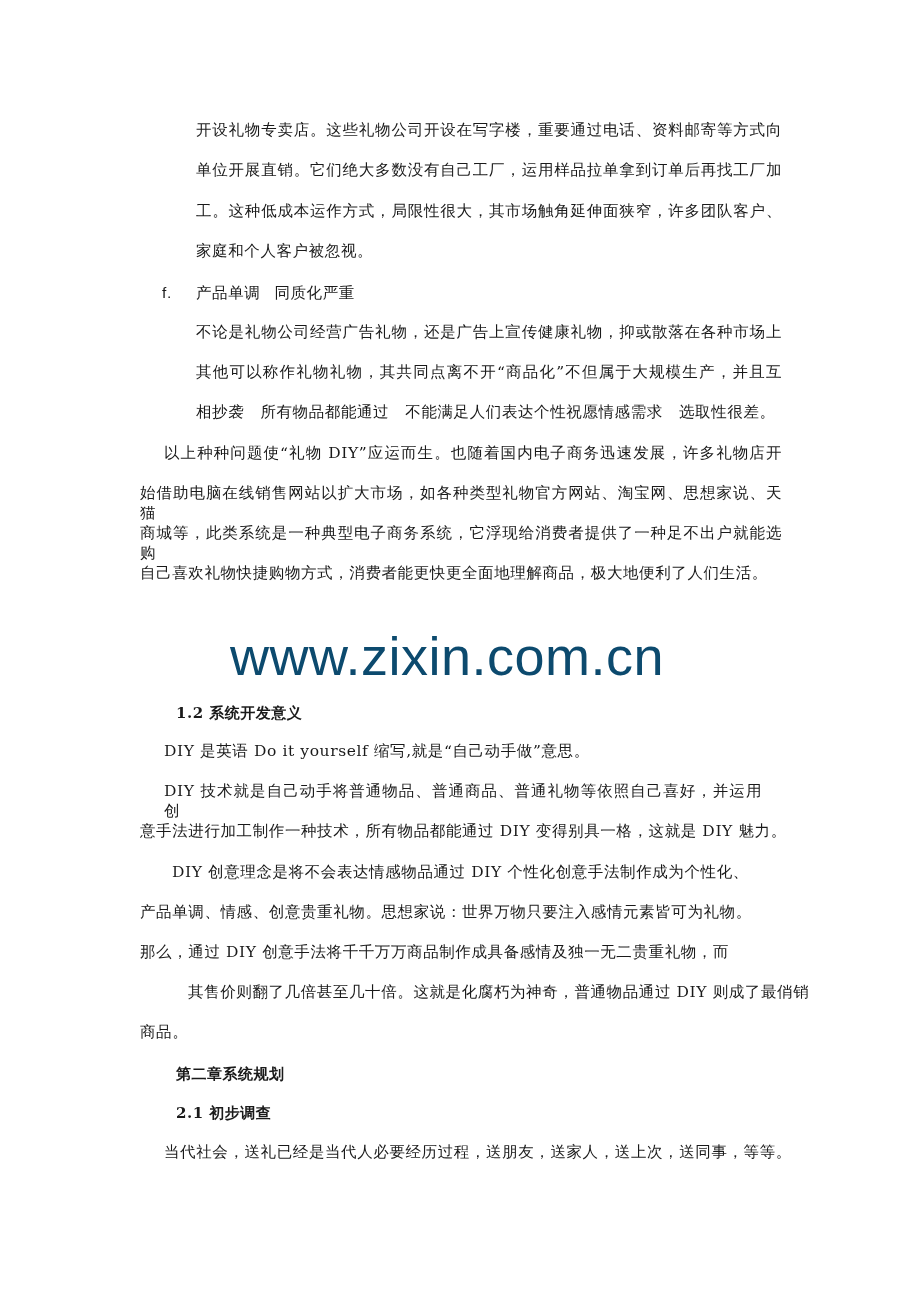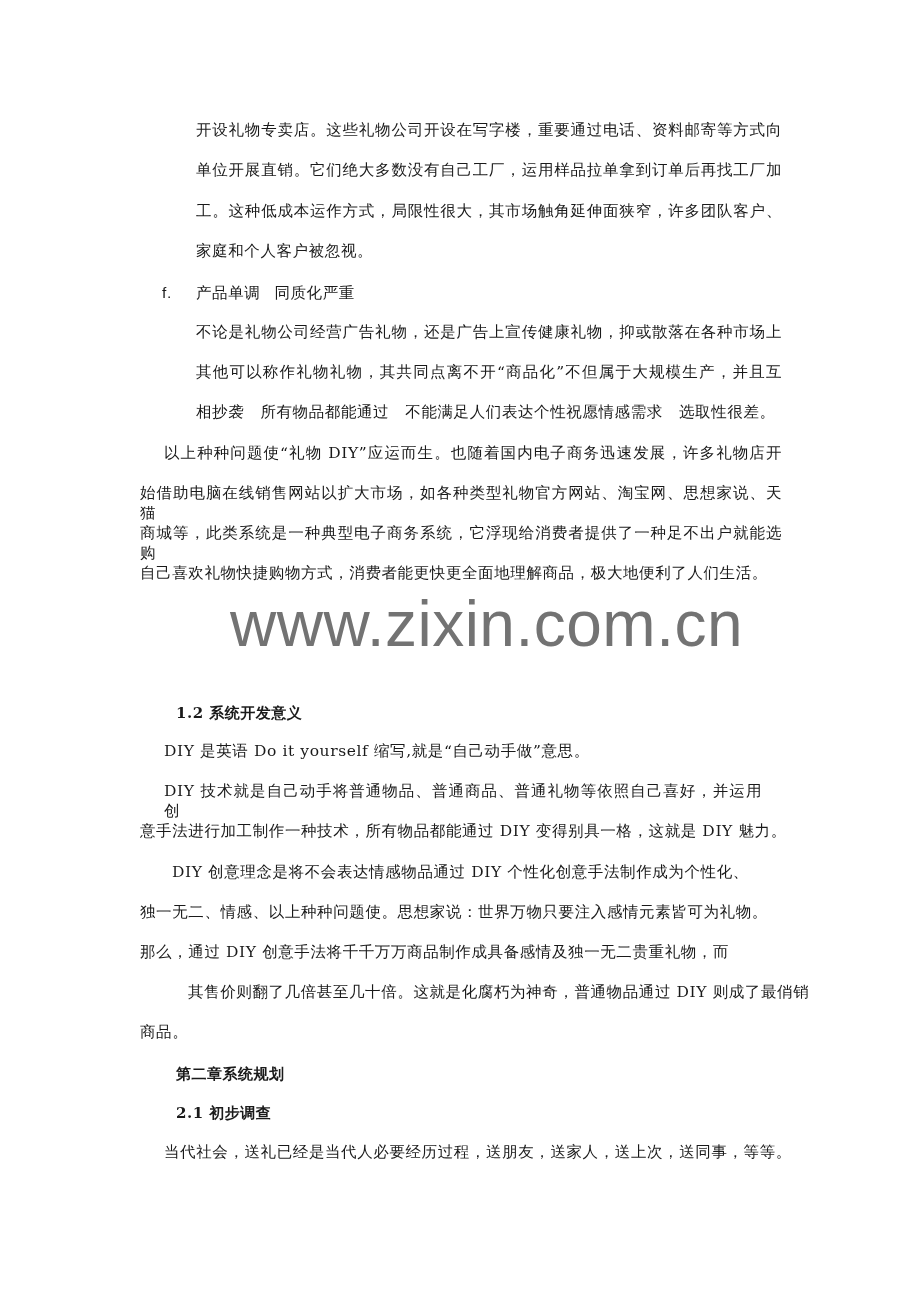--- a/index.html
+++ b/index.html
@@ -36,26 +36,26 @@
       position: absolute;
       font-size: 15px;
       font-weight: bold;
       line-height: 22px;
       white-space: nowrap;
       letter-spacing: 0.5px;
     }
     .watermark {
       position: absolute;
       left: 230px;
-      top: 594px;
+      top: 626px;
       width: 460px;
       font-family: "Liberation Sans", "DejaVu Sans", sans-serif;
-      font-size: 64px;
+      font-size: 54px;
       line-height: 60px;
-      color: #737373;
+      color: #0c4a6e;
       white-space: nowrap;
       letter-spacing: 0.5px;
     }
     .list-marker {
       display: inline-block;
       width: 34px;
       font-family: "Liberation Sans", "DejaVu Sans", sans-serif;
     }
     .gap { display: inline-block; width: 14px; }
   </style>
@@ -82,21 +82,21 @@
   <div class="line justified" style="left:140px; top:523px; width:642px;">商城等，此类系统是一种典型电子商务系统，它浮现给消费者提供了一种足不出户就能选购</div>
   <div class="line" style="left:140px; top:563px;">自己喜欢礼物快捷购物方式，消费者能更快更全面地理解商品，极大地便利了人们生活。</div>
 
   <div class="watermark">www.zixin.com.cn</div>
 
   <div class="heading" style="left:176px; top:702px;">1.2 系统开发意义</div>
   <div class="line" style="left:164px; top:741px;">DIY 是英语 Do it yourself 缩写,就是“自己动手做”意思。</div>
   <div class="line justified" style="left:164px; top:781px; width:598px;">DIY 技术就是自己动手将普通物品、普通商品、普通礼物等依照自己喜好，并运用创</div>
   <div class="line" style="left:140px; top:821px;">意手法进行加工制作一种技术，所有物品都能通过 DIY 变得别具一格，这就是 DIY 魅力。</div>
   <div class="line" style="left:172px; top:862px;">DIY 创意理念是将不会表达情感物品通过 DIY 个性化创意手法制作成为个性化、</div>
-  <div class="line" style="left:140px; top:902px;">独一无二、情感、以上种种问题使。思想家说：世界万物只要注入感情元素皆可为礼物。</div>
+  <div class="line" style="left:140px; top:902px;">产品单调、情感、创意贵重礼物。思想家说：世界万物只要注入感情元素皆可为礼物。</div>
   <div class="line" style="left:140px; top:942px;">那么，通过 DIY 创意手法将千千万万商品制作成具备感情及独一无二贵重礼物，而</div>
   <div class="line" style="left:140px; top:982px;margin-left:48px;">其售价则翻了几倍甚至几十倍。这就是化腐朽为神奇，普通物品通过 DIY 则成了最俏销</div>
   <div class="line" style="left:140px; top:1022px;">商品。</div>
 
   <div class="heading" style="left:176px; top:1063px;text-align:center;">第二章系统规划</div>
 
   <div class="heading" style="left:176px; top:1102px;">2.1 初步调查</div>
   <div class="line" style="left:164px; top:1142px;">当代社会，送礼已经是当代人必要经历过程，送朋友，送家人，送上次，送同事，等等。</div>
 
 </div>

